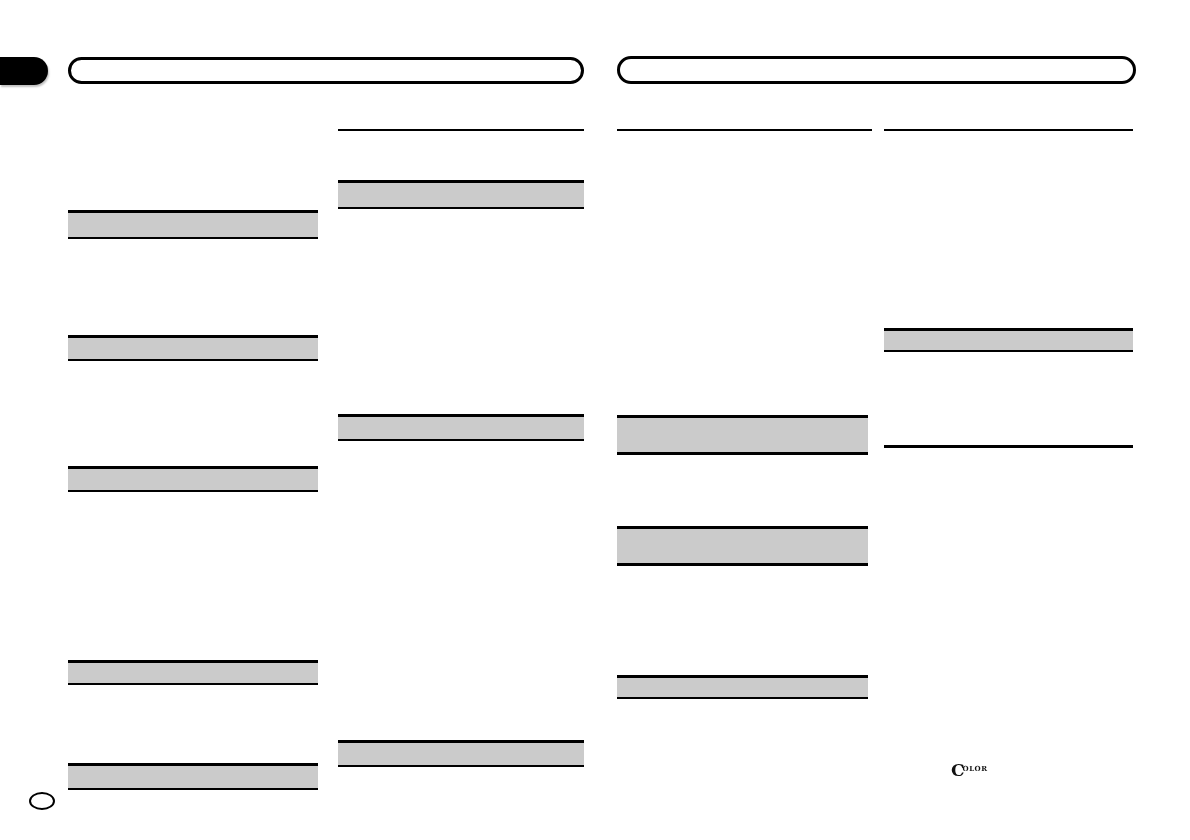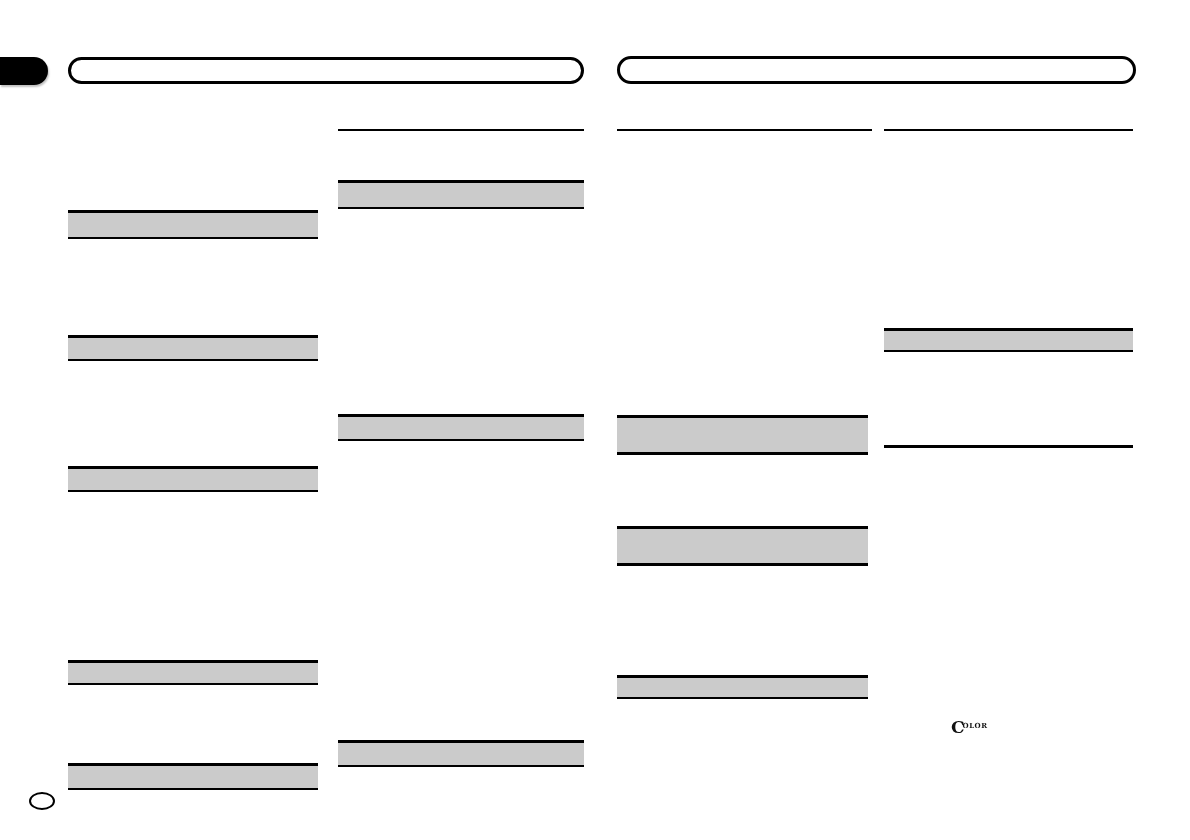--- a/index.html
+++ b/index.html
@@ -53,21 +53,21 @@
     background: #cbcbcb;
     border-top: 3px solid #000000;
     border-bottom: 3px solid #000000;
   }
   .rule       { background: #000000; }
   .rule-thick { background: #000000; }
 
   
   .color-logo {
     position: absolute;
-    left: 951px; top: 719px;
+    left: 951px; top: 762px;
     color: #111111;
     font-family: "DejaVu Serif", serif;
     font-weight: bold;
     white-space: nowrap;
     line-height: 1;
   }
   .color-logo .initial {
     font-size: 17px;
     letter-spacing: -1px;
   }

